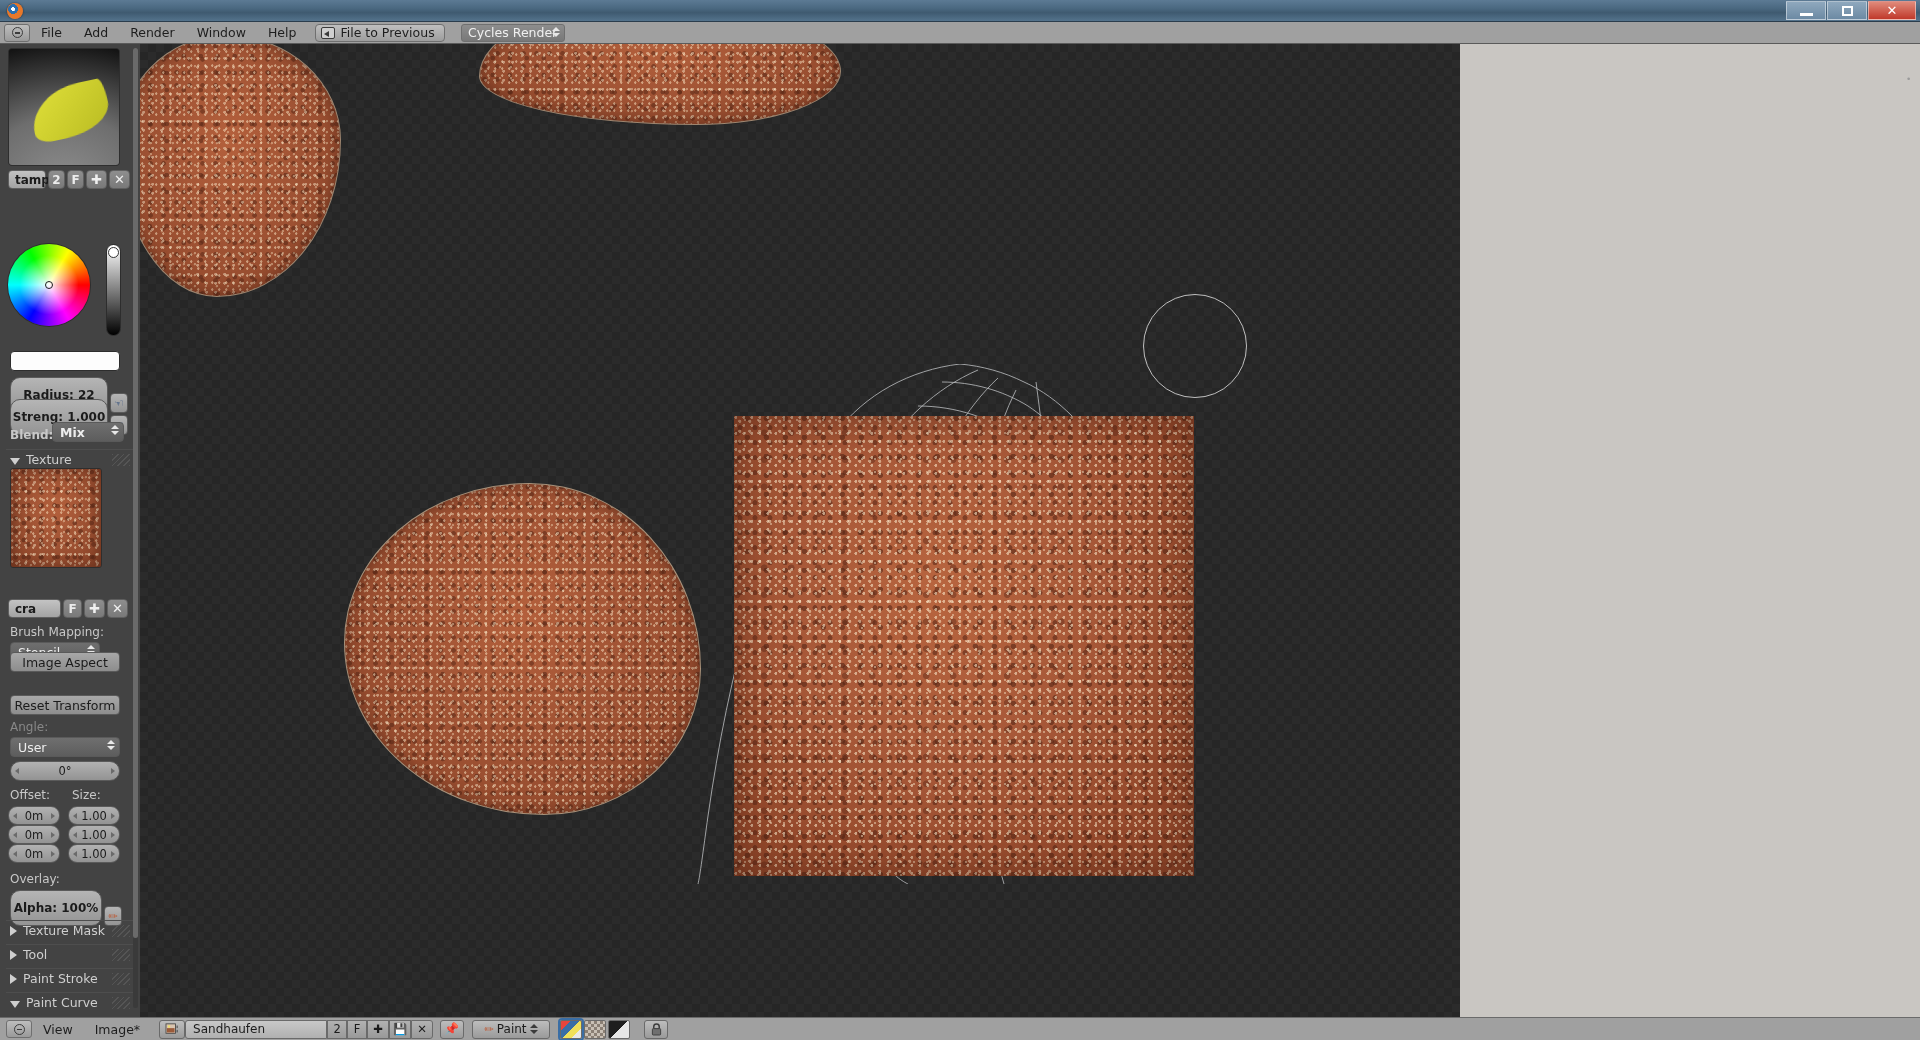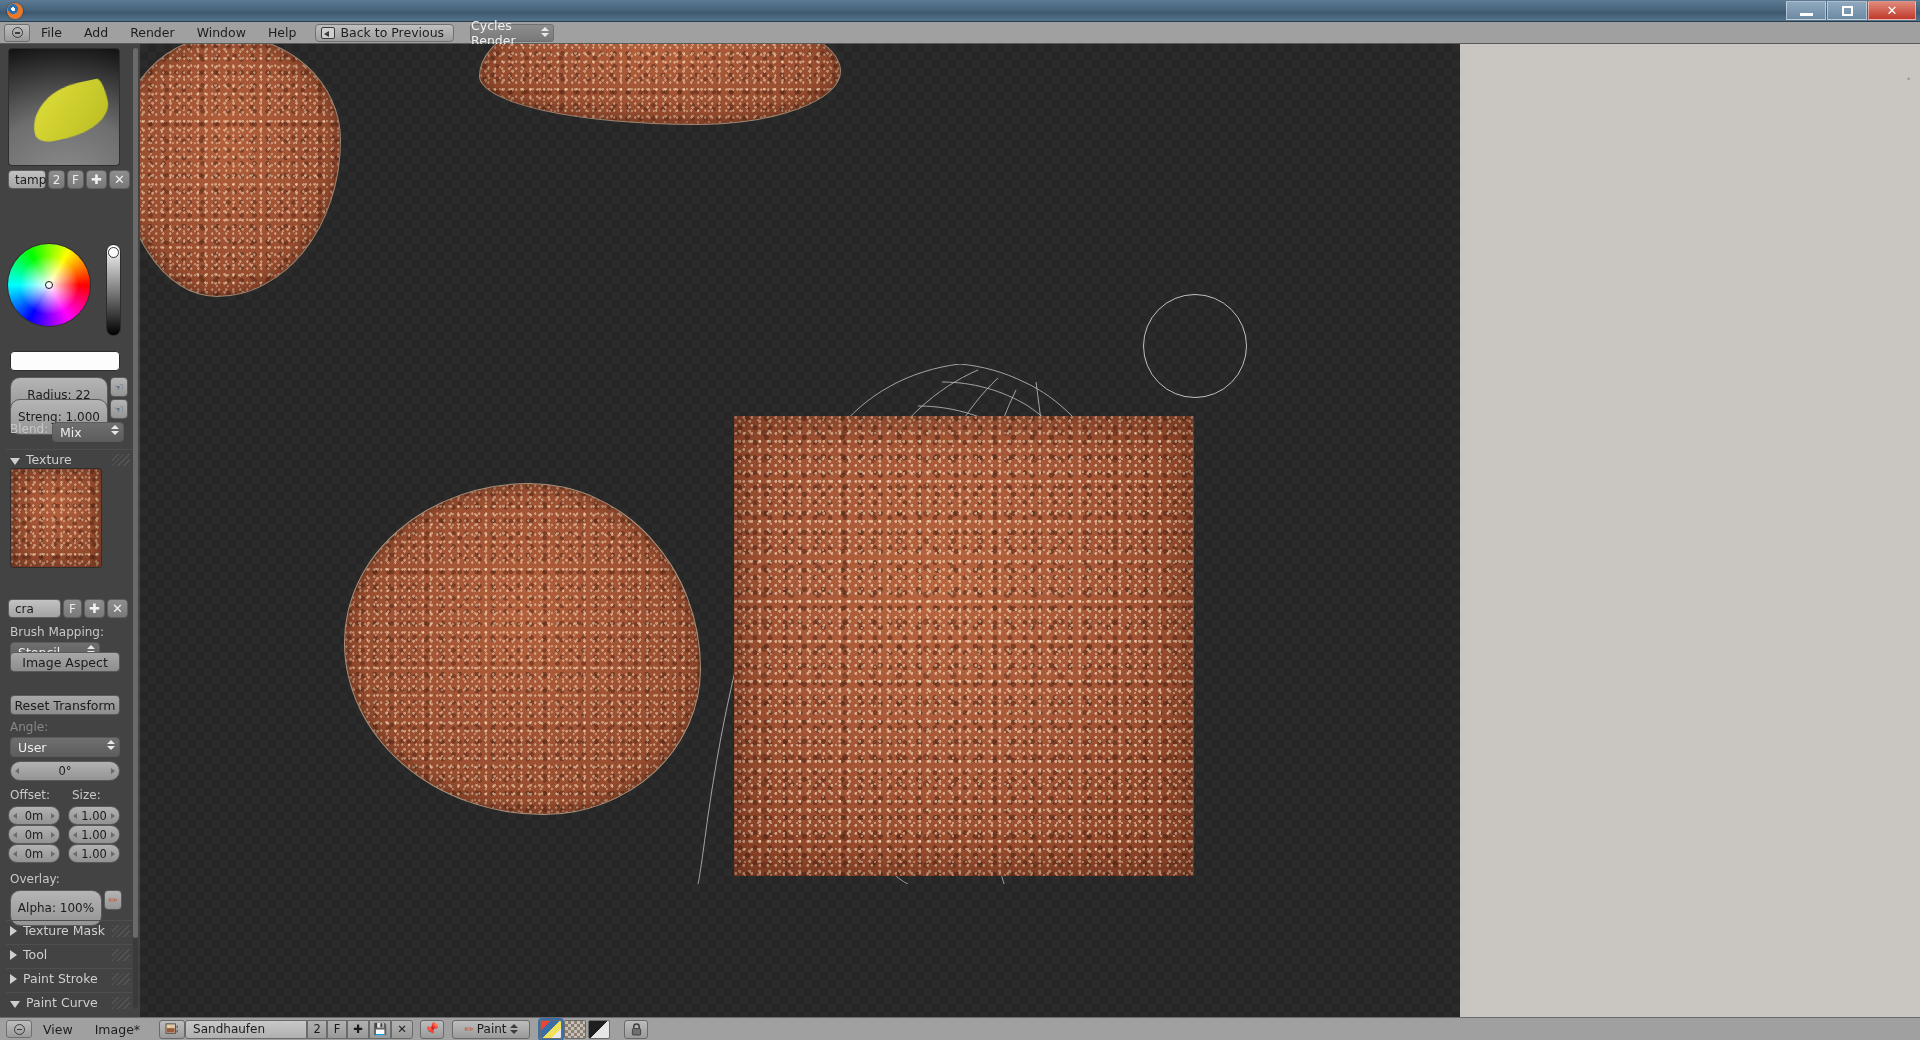--- a/index.html
+++ b/index.html
@@ -43,21 +43,21 @@
     display:flex;align-items:center;gap:5px; margin-left:8px; height:18px;
     padding:0 9px 0 5px; border:1px solid #6f6f6f; border-radius:4px;
     background:linear-gradient(180deg,#bfbfbf,#9d9d9d); font-size:12.5px;color:#1d1d1d;
     cursor:pointer;
   }
   .back-icon{ width:14px;height:12px;border:1.5px solid #3b3b3b;border-radius:2px;
     position:relative;background:#cfcfcf;}
   .back-icon:after{content:"";position:absolute;left:2px;top:3px;
     border-right:5px solid #3b3b3b;border-top:3px solid transparent;border-bottom:3px solid transparent;}
   #engine-select{
-    margin-left:16px; width:84px;height:18px; border:1px solid #6f6f6f;border-radius:3px;
+    margin-left:16px; width:104px;height:18px; border:1px solid #6f6f6f;border-radius:3px;
     background:linear-gradient(180deg,#8d8d8d,#787878);
     display:flex;align-items:center;justify-content:center; position:relative;
     color:#f0f0f0; font-size:12.5px; cursor:pointer;
   }
   .spin-arrows{ position:absolute; right:4px; top:2px; display:flex;flex-direction:column;gap:2px;}
   .spin-arrows i{ display:block; width:0;height:0;border-left:4px solid transparent;
     border-right:4px solid transparent;}
   .spin-arrows i.up{ border-bottom:4px solid #e8e8e8;}
   .spin-arrows i.dn{ border-top:4px solid #e8e8e8;}
   #scene-stats{ display:flex;align-items:center;gap:7px; margin-left:22px;
@@ -80,21 +80,21 @@
     background:#1a1a1a;}
   .brush-preview{ position:absolute; inset:0;
     background:
       radial-gradient(ellipse 150% 120% at 50% 115%, #8d8d8d 0%, #6e6e6e 48%, #3a3a3a 78%, #141414 100%);}
   .leaf{ position:absolute; left:22px; top:36px; width:78px;height:52px;
     background:linear-gradient(135deg,#e0e03a 0%,#cfd02f 45%,#b9bb22 100%);
     border-radius:68% 8% 62% 22% / 78% 46% 54% 20%;
     transform:rotate(-12deg);
     filter:blur(.3px);}
 
-  .row{ position:absolute; display:flex; align-items:flex-start; gap:2px; }
+  .row{ position:absolute; display:flex; align-items:flex-end; gap:2px;font-weight:bold; }
   .field{ height:19px; border-radius:4px; display:flex;align-items:center;
     font-size:12px; color:#1b1b1b;
     background:linear-gradient(180deg,#c3c3c3,#a3a3a3); border:1px solid #5f5f5f;}
   .field.dark{ background:linear-gradient(180deg,#8e8e8e,#797979); color:#ececec;}
   .field.txt{ padding:0 6px; }
   .icon-btn{ width:21px;height:19px; border-radius:4px; border:1px solid #5f5f5f;
     background:linear-gradient(180deg,#8e8e8e,#797979);
     display:flex;align-items:center;justify-content:center; color:#f0f0f0;
     font-size:13px; cursor:pointer; }
 
@@ -218,21 +218,21 @@
   
   #brush-cursor{ position:absolute; left:1003px; top:250px; width:104px;height:104px;
     border-radius:50%; border:1.5px solid #cfcfcf; opacity:.9;}
 
   
   #bottombar{ position:absolute; left:0; top:1017px; width:1920px; height:23px;
     background:#a0a0a0; display:flex; align-items:center; border-top:1px solid #6a6a6a;}
   .bb-icon{ height:19px; border:1px solid #6a6a6a; border-radius:3px;
     background:linear-gradient(180deg,#bdbdbd,#9a9a9a);
     display:flex;align-items:center;justify-content:center; cursor:pointer;}
-  #img-name-field{ width:122px;height:19px; border:1px solid #6a6a6a;border-radius:3px 0 0 3px;
+  #img-name-field{ width:142px;height:19px; border:1px solid #6a6a6a;border-radius:3px 0 0 3px;
     background:linear-gradient(180deg,#c8c8c8,#b0b0b0); display:flex;align-items:center;
     padding-left:7px; font-size:12px;color:#1b1b1b; cursor:text;}
   .bb-sm{ width:20px;height:19px;border:1px solid #6a6a6a;
     background:linear-gradient(180deg,#b2b2b2,#999);
     display:flex;align-items:center;justify-content:center;font-size:11.5px;color:#1b1b1b;cursor:pointer;}
   .toggle-sq{ width:22px;height:19px;border:1px solid #6a6a6a;border-radius:2px;cursor:pointer;}
   .toggle-sq.active{ box-shadow:0 0 0 2px #3a6ea5;}
 </style>
 </head>
 <body>
@@ -256,21 +256,21 @@
   <div class="editor-type-btn">
     <span class="minus-circle"></span>
   </div>
   <div class="menu-item">File</div>
   <div class="menu-item">Add</div>
   <div class="menu-item">Render</div>
   <div class="menu-item">Window</div>
   <div class="menu-item">Help</div>
   <div id="back-to-previous">
     <span class="back-icon"></span>
-    <span>Back to Previous</span>
+    <span>File to Previous</span>
   </div>
   <div id="engine-select">
     <span>Cycles Render</span>
     <span class="spin-arrows">
         <i class="up"></i>
         <i class="dn"></i>
       </span>
   </div>
 </div>
 

